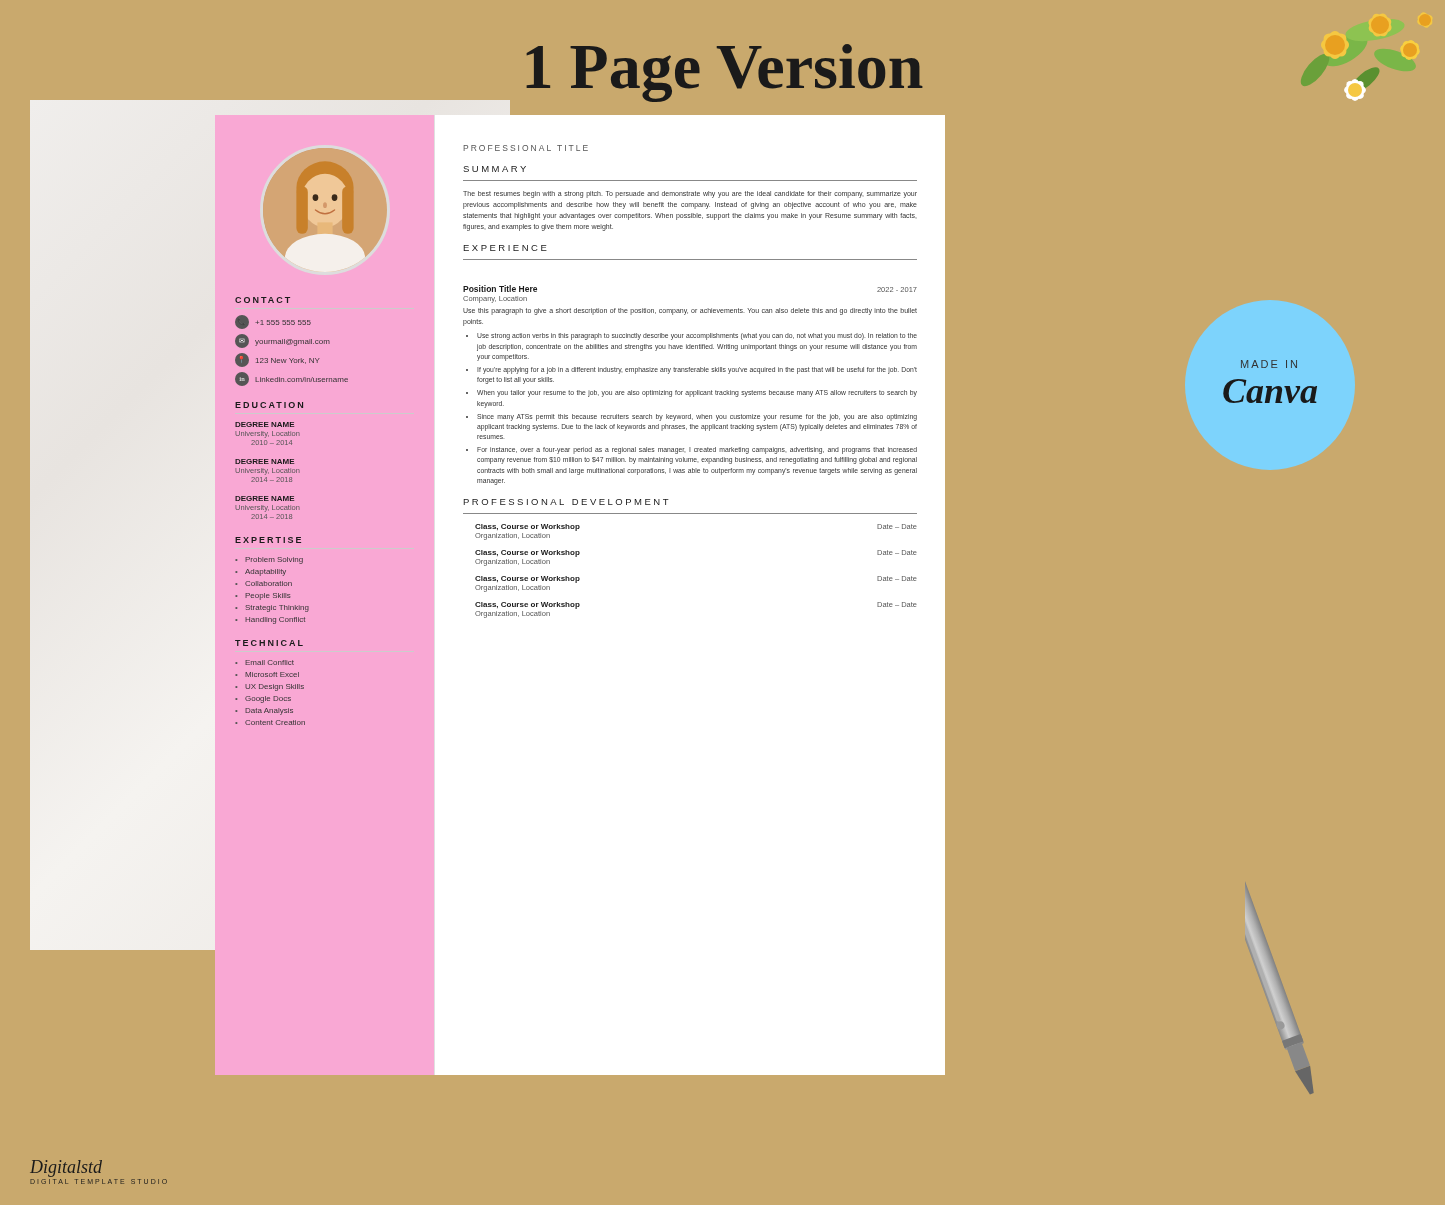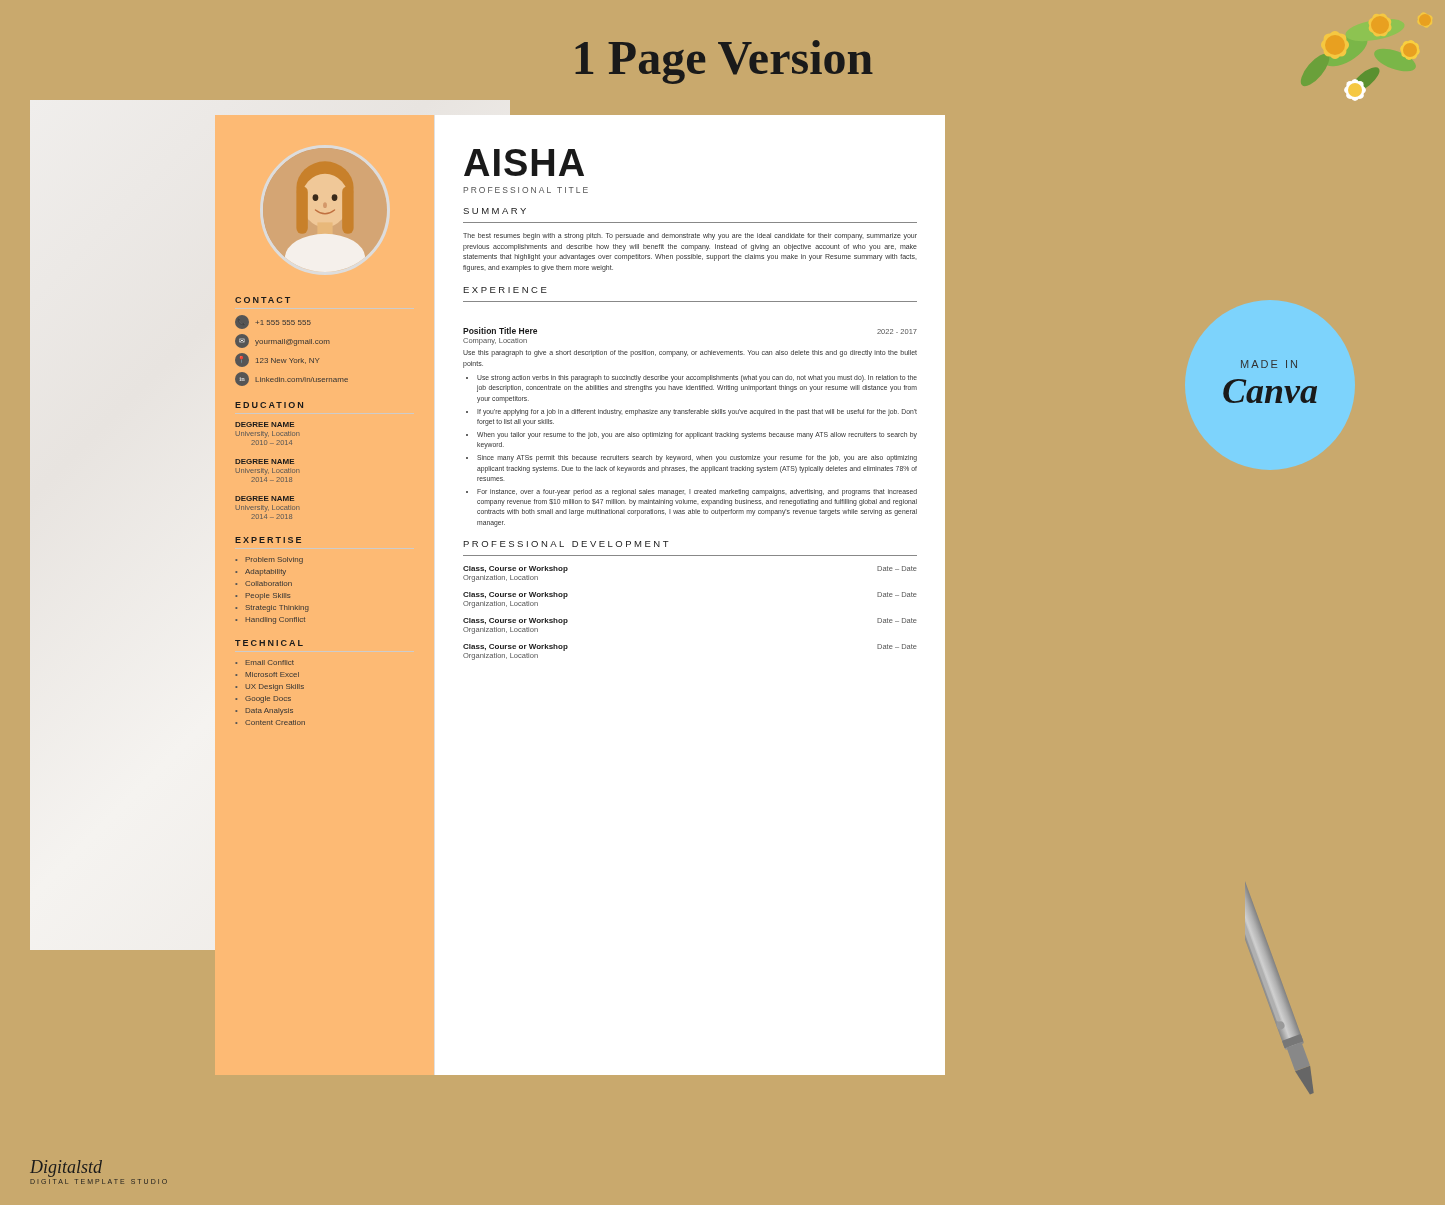--- a/index.html
+++ b/index.html
@@ -19,21 +19,21 @@
       background: #c9a96d;
     }
 
     
     .page-title {
       position: absolute;
       top: 30px;
       left: 50%;
       transform: translateX(-50%);
       font-family: 'Georgia', serif;
-      font-size: 48px;
+      font-size: 64px;
       font-weight: bold;
       color: #1a1a1a;
       white-space: nowrap;
       z-index: 10;
     }
 
     
     .marble-paper {
       position: absolute;
       top: 100px;
@@ -94,21 +94,21 @@
       background: #ffffff;
       z-index: 10;
       display: flex;
       flex-direction: row;
     }
 
     
     .sidebar {
       width: 220px;
       min-width: 220px;
-      background: #fdba74;
+      background: #f9a8d4;
       padding: 20px 20px 20px 20px;
       border-right: 1px solid #e0e0e0;
     }
 
     
     .profile-photo-container {
       display: flex;
       justify-content: center;
       margin-bottom: 20px;
       margin-top: 10px;
@@ -298,20 +298,21 @@
       font-size: 6.8px;
       color: #333;
       font-family: Arial, sans-serif;
       line-height: 1.5;
       text-align: justify;
       margin-bottom: 3px;
     }
 
     .prof-dev-entry {
       margin-bottom: 8px;
+      margin-left: 12px;
     }
     .prof-dev-row {
       display: flex;
       justify-content: space-between;
       align-items: baseline;
     }
     .prof-dev-course {
       font-size: 8px;
       font-weight: bold;
       color: #1a1a1a;
@@ -522,21 +523,20 @@
         <div class="skill-item">UX Design Skills</div>
         <div class="skill-item">Google Docs</div>
         <div class="skill-item">Data Analysis</div>
         <div class="skill-item">Content Creation</div>
       </div>
 
   </div>
 
   <div class="main-content">
 
-    <div class="name-first">AISHA</div>
     <div class="professional-title">PROFESSIONAL TITLE</div>
 
     <div class="section-heading">SUMMARY</div>
     <hr class="section-divider">
     <p class="summary-text">The best resumes begin with a strong pitch. To persuade and demonstrate why you are the ideal candidate for their company, summarize your previous accomplishments and describe how they will benefit the company. Instead of giving an objective account of who you are, make statements that highlight your advantages over competitors. When possible, support the claims you make in your Resume summary with facts, figures, and examples to give them more weight.</p>
 
     <div class="section-heading">EXPERIENCE</div>
     <hr class="section-divider">
 
     <div class="exp-entry">

